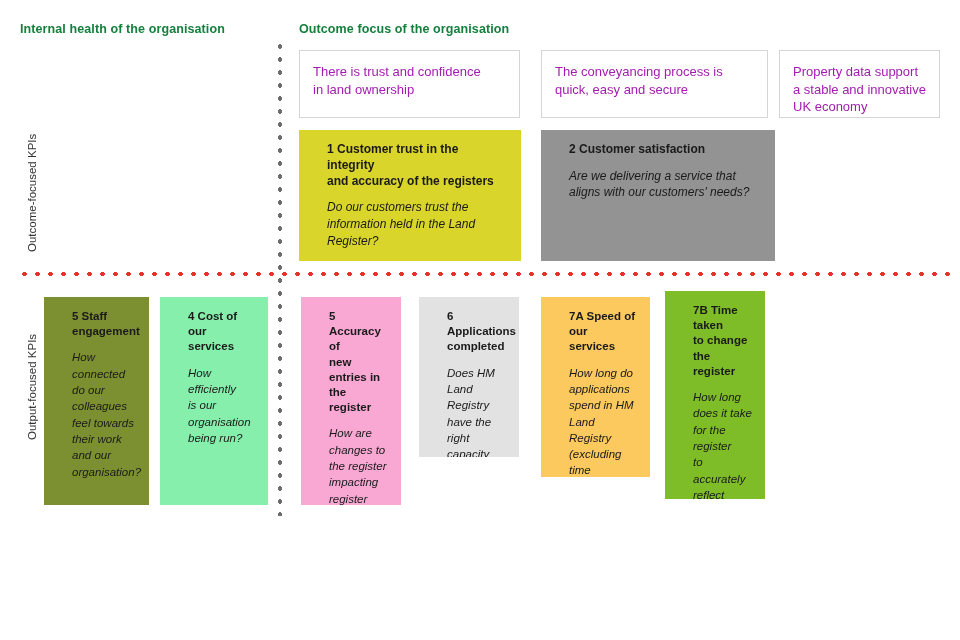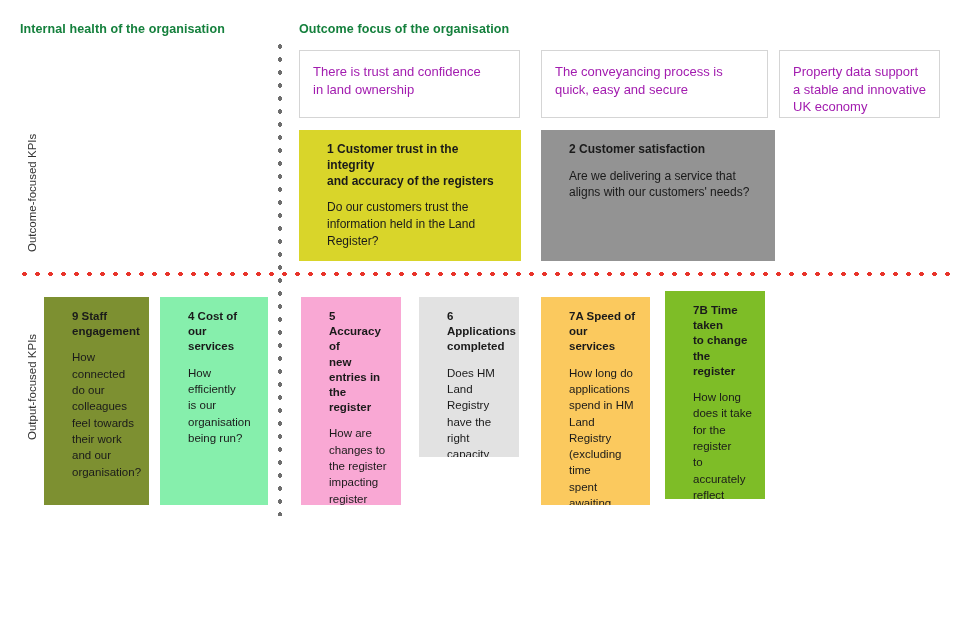--- a/index.html
+++ b/index.html
@@ -92,39 +92,39 @@
     padding: 12px 13px;
   }
   .statement .card-body {
     font-size: 13px;
     line-height: 1.36;
     color: #a21caf;
   }
 
   
   .kpi .card-title { color: #1a1a1a; }
-  .kpi .card-body  { color: #1a1a1a; }
+  .kpi .card-body  { color: #1a1a1a; font-style: italic; }
 
   
   .kpi-narrow .card-title { font-size: 11.5px; margin-bottom: 10px; }
   .kpi-narrow .card-body  { font-size: 11.5px; line-height: 1.42; }
 
   
   #statement-1 { left: 299px; top: 50px;  width: 221px; height: 68px; }
   #statement-2 { left: 541px; top: 50px;  width: 227px; height: 68px; }
   #statement-3 { left: 779px; top: 50px;  width: 161px; height: 68px; }
 
   #kpi-1 { left: 299px; top: 130px; width: 222px; height: 131px; background: #d9d52a; }
   #kpi-2 { left: 541px; top: 130px; width: 234px; height: 131px; background: #939393; }
 
   #kpi-3  { left: 44px;  top: 297px; width: 105px; height: 208px; background: #7d9031; }
   #kpi-4  { left: 160px; top: 297px; width: 108px; height: 208px; background: #86efac; }
   #kpi-5  { left: 301px; top: 297px; width: 100px; height: 208px; background: #f9a8d4; }
   #kpi-6  { left: 419px; top: 297px; width: 100px; height: 160px; background: #e2e2e2; }
-  #kpi-7a { left: 541px; top: 297px; width: 109px; height: 208px; background: #fbc95e; }
+  #kpi-7a { left: 541px; top: 297px; width: 109px; height: 180px; background: #fbc95e; }
   #kpi-7b { left: 665px; top: 291px; width: 100px; height: 208px; background: #7ebd27; }
 </style>
 </head>
 <body>
 
 <div class="col-header" id="header-internal">Internal health of the organisation</div>
 
 <div class="col-header" id="header-outcome">Outcome focus of the organisation</div>
 
 <div class="row-label" id="row-label-outcome">Outcome-focused KPIs</div>
@@ -159,21 +159,21 @@
 Register?</p>
 </div>
 
 <div class="card kpi" id="kpi-2">
   <p class="card-title">2 Customer satisfaction</p>
   <p class="card-body">Are we delivering a service that
 aligns with our customers' needs?</p>
 </div>
 
 <div class="card kpi kpi-narrow" id="kpi-3">
-  <p class="card-title">9 Staff
+  <p class="card-title">5 Staff
 engagement</p>
   <p class="card-body">How connected
 do our colleagues
 feel towards
 their work
 and our
 organisation?</p>
 </div>
 
 <div class="card kpi kpi-narrow" id="kpi-4">

